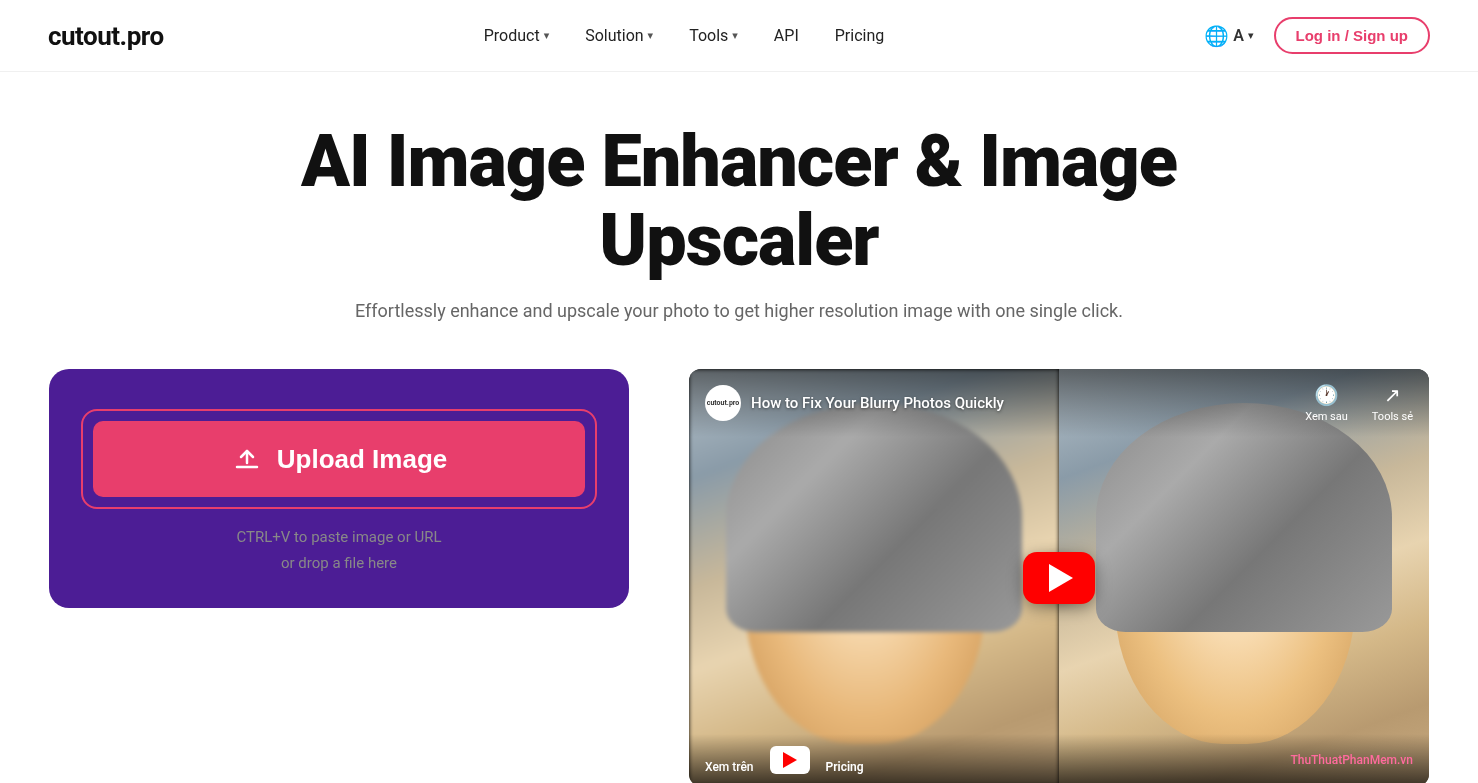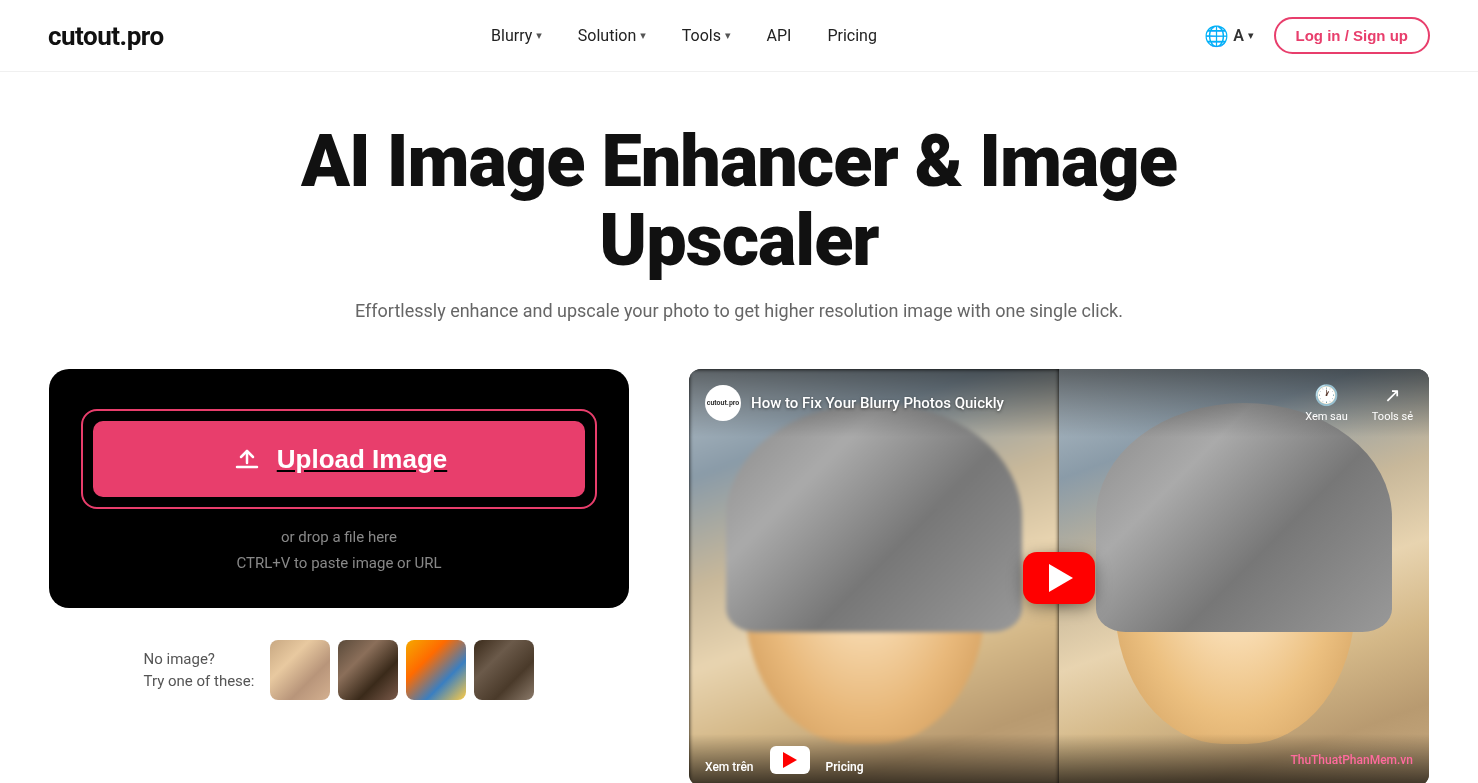--- a/index.html
+++ b/index.html
@@ -113,29 +113,28 @@
     .left-col {
       flex: 0 0 580px;
       display: flex;
       flex-direction: column;
       align-items: center;
     }
 
     
     .upload-card {
       width: 100%;
-      background: #000000;
+      background: #4c1d95;
       border-radius: 20px;
       padding: 40px 32px 32px;
       display: flex;
       flex-direction: column;
       align-items: center;
       gap: 16px;
       margin-bottom: 24px;
-      text-decoration: underline;
     }
     .upload-btn-wrapper {
       border: 2.5px solid #e83e6c;
       border-radius: 16px;
       padding: 10px;
       width: 100%;
     }
     .upload-btn {
       display: flex;
       align-items: center;
@@ -422,21 +421,21 @@
     }
   </style>
 </head>
 <body>
 
 <header>
   <a class="logo">cutout.pro</a>
 
   <nav>
     <div class="nav-item">
-      <span>Blurry</span>
+      <span>Product</span>
       <span class="chevron">▾</span>
     </div>
     <div class="nav-item">
       <span>Solution</span>
       <span class="chevron">▾</span>
     </div>
     <div class="nav-item">
       <span>Tools</span>
       <span class="chevron">▾</span>
     </div>
@@ -472,37 +471,25 @@
           <button class="upload-btn">
             <svg class="upload-icon-svg" viewBox="0 0 32 32" fill="none" stroke="white" stroke-width="2.5">
               <path d="M16 20V8" stroke-linecap="round"></path>
               <path d="M10 14l6-6 6 6" stroke-linecap="round" stroke-linejoin="round"></path>
               <path d="M6 24h20" stroke-linecap="round"></path>
             </svg>
             <span>Upload Image</span>
           </button>
         </div>
         <div class="upload-hint">
+          <div>CTRL+V to paste image or URL</div>
           <div>or drop a file here</div>
-          <div>CTRL+V to paste image or URL</div>
         </div>
       </div>
 
-      <div class="sample-row">
-        <div class="sample-label">
-          <div>No image?</div>
-          <div>Try one of these:</div>
-        </div>
-        <div class="sample-images">
-          <div class="sample-img"></div>
-          <div class="sample-img"></div>
-          <div class="sample-img"></div>
-          <div class="sample-img"></div>
-        </div>
-      </div>
 
 
     </div>
 
     <div class="right-col">
       <div class="video-container">
 
         <div class="video-bg">
 
           <div class="video-left">

